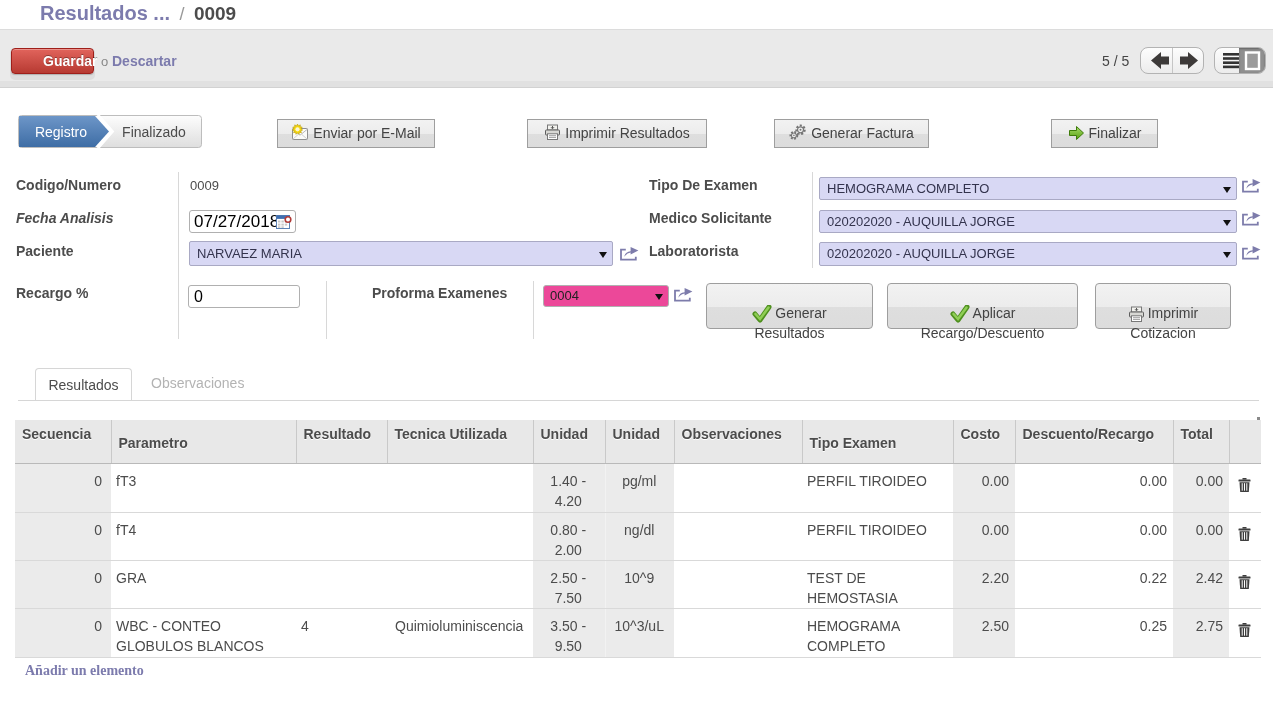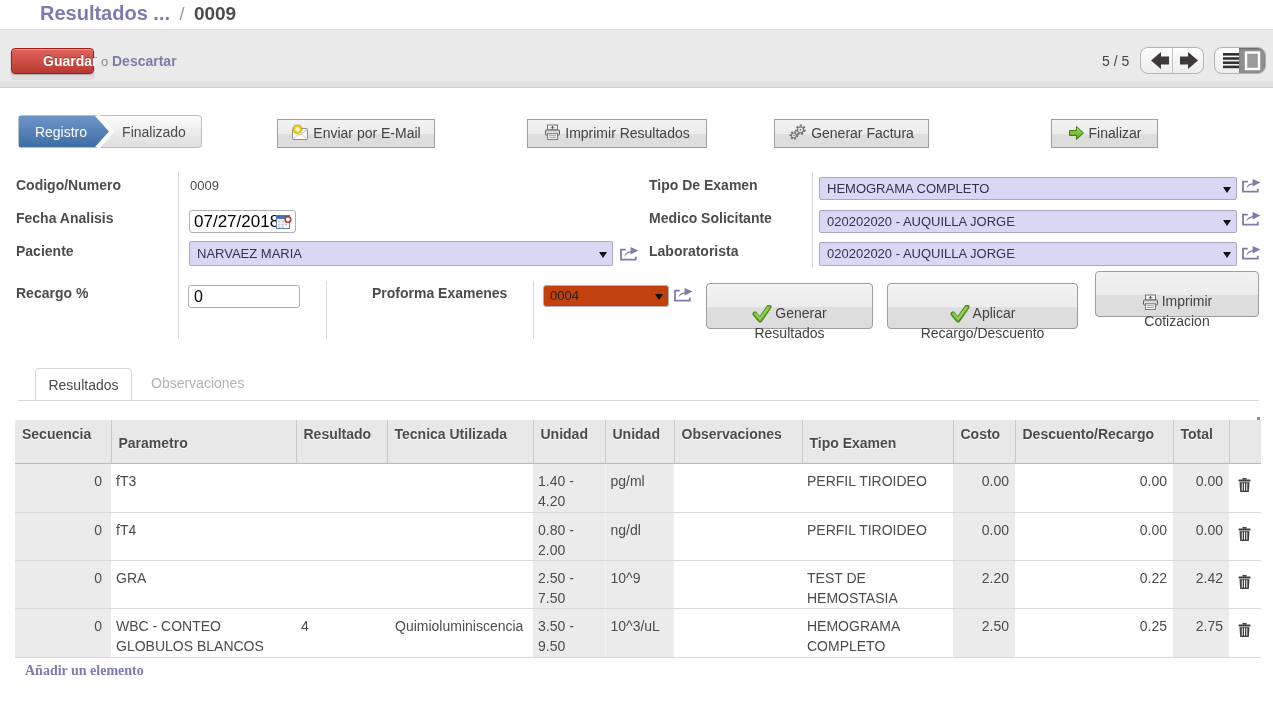--- a/index.html
+++ b/index.html
@@ -30,45 +30,45 @@
 #row2btn1 { left:277px; top:119px; width:158px; }
 #row2btn2 { left:527px; top:119px; width:180px; }
 #row2btn3 { left:774px; top:119px; width:155px; }
 #row2btn4 { left:1024px; top:119px; width:107px;margin-left:27px; }
 .gbtn { height:29px; background:linear-gradient(180deg,#f2f2f2 0%,#ececec 50%,#dedede 50%,#dcdcdc 100%); border:1px solid #9e9e9e; border-radius:0; font-size:14px; color:#434343; text-align:center; line-height:26px; white-space:nowrap; }
 .gbtn svg { vertical-align:-3px; margin-right:4px; }
 .bigbtn { height:46px; background:linear-gradient(180deg,#f2f2f2 0%,#ececec 52%,#dedede 52%,#dcdcdc 100%); border:1px solid #9e9e9e; border-radius:4px; font-size:14px; color:#434343; text-align:center; line-height:20px; padding-top:19px; }
 .bigbtn svg { vertical-align:-5px; margin-right:3px; }
 #bigbtn1 { left:706px; top:283px; width:167px; }
 #bigbtn2 { left:887px; top:283px; width:191px; }
-#bigbtn3 { left:1095px; top:271px; width:164px; }
+#bigbtn3 { left:1095px; top:283px; width:136px; }
 
 
 .lbl { font-size:14px; font-weight:bold; color:#4c4c4c; }
 .vline { width:1px; background:#d8d8d8; }
 .val { font-size:13px; color:#4c4c4c; }
 .psel { position:absolute; background:#d8d8f4; border:1px solid #a9a9c4; border-radius:2px; font-size:13px; color:#33334d; padding-left:7px; }
 .psel .arr { position:absolute; right:5px; top:50%; margin-top:-2px; width:0; height:0; border-left:4.5px solid transparent; border-right:4.5px solid transparent; border-top:6px solid #111; }
-.wsel { position:absolute; background:#c2410c; border:1px solid #b0b0b0; border-radius:3px; font-size:14px; color:#222; padding-left:8px; }
+.wsel { position:absolute; background:#ec4899; border:1px solid #b0b0b0; border-radius:3px; font-size:14px; color:#222; padding-left:8px; }
 .wsel .arr { position:absolute; right:5px; top:50%; margin-top:-2px; width:0; height:0; border-left:4.5px solid transparent; border-right:4.5px solid transparent; border-top:6px solid #111; }
 .winp { position:absolute; background:#fff; border:1px solid #b0b0b0; border-radius:3px; color:#000; }
 
 
 #tab1 { left:35px; top:368px; width:97px; height:33px; background:#fff; border:1px solid #d6d6d6; border-bottom:none; border-radius:4px 4px 0 0; font-size:14px; color:#4c4c4c; text-align:center; line-height:32px; }
 #tab2 { left:151px; top:375px; font-size:14px; color:#b3b3b3; }
 #tabline { left:18px; top:400px; width:1241px; height:1px; background:#d6d6d6; }
 
 
 #grid { position:absolute; left:15px; top:420px; border-collapse:collapse; table-layout:fixed; width:1246px; font-size:14px; color:#4c4c4c; }
 #grid th { text-shadow:0 1px 0 #fff; background:#e8e8e8; border-right:1px solid #c9c9c9; border-bottom:1px solid #b9b9b9; font-size:14px; font-weight:bold; color:#4c4c4c; text-align:left; vertical-align:top; padding:6px 6px 0 7px; height:43px; }
 #grid th.low { padding-top:15px; }
 #grid th.last { border-right:none; }
 #grid td { vertical-align:top; padding:7px 6px 0 5px; line-height:20px; border-bottom:1px solid #d9d9d9; height:49px; }
 #grid tr.h48 td { height:48px; }
-#grid td.ro { background:#ebebeb; }
+#grid td.ro { background:#ebebeb;text-align:center; }
 #grid td.rdiv { border-left:1px solid #f2f2f2; }
 #grid td.num { text-align:right; padding-right:6px; }
 #grid td.seq { text-align:right; padding-right:9px; }
 #grid tr.addrow td { border-bottom:none; height:32px; padding-top:3px;font-family:Liberation Serif, serif; }
 #grid .addlink { color:#7c7bad; font-weight:bold; font-size:14px; padding-left:5px; }
 #grid tr.foot td { text-shadow:0 1px 0 #fff; background:#e6e6e6; border-top:1px solid #bbb; border-bottom:1px solid #d5d5d5; height:24px; padding-top:2px; font-weight:bold; }
 .trash { display:block; margin:6px auto 0; }
 </style>
 </head>
 <body>
@@ -148,21 +148,21 @@
       <defs>
         <linearGradient id="ga" x1="0" y1="0" x2="0" y2="1">
           <stop offset="0" stop-color="#a8dc6a"></stop>
           <stop offset="1" stop-color="#57a010"></stop>
         </linearGradient>
       </defs>
       <path d="M1.5 5.5 h7 v-4 l7 6.5 -7 6.5 v-4 h-7 z" fill="url(#ga)" stroke="#3e7b0a"></path>
     </svg>Finalizar</div>
 
 <div class="abs lbl" style="left:16px; top:177px;">Codigo/Numero</div>
-<div class="abs lbl" style="left:16px; top:210px;">Fecha Analisis</div>
+<div class="abs lbl" style="left:16px; top:210px;font-style:italic;">Fecha Analisis</div>
 <div class="abs lbl" style="left:16px; top:243px;">Paciente</div>
 <div class="abs lbl" style="left:16px; top:285px;">Recargo %</div>
 <div class="abs lbl" style="left:649px; top:177px;">Tipo De Examen</div>
 <div class="abs lbl" style="left:649px; top:210px;">Medico Solicitante</div>
 <div class="abs lbl" style="left:649px; top:243px;">Laboratorista</div>
 <div class="abs lbl" style="left:372px; top:285px;">Proforma Examenes</div>
 
 <div class="abs vline" style="left:178px; top:172px; height:167px;"></div>
 <div class="abs vline" style="left:812px; top:172px; height:96px;"></div>
 <div class="abs vline" style="left:326px; top:281px; height:58px;"></div>

